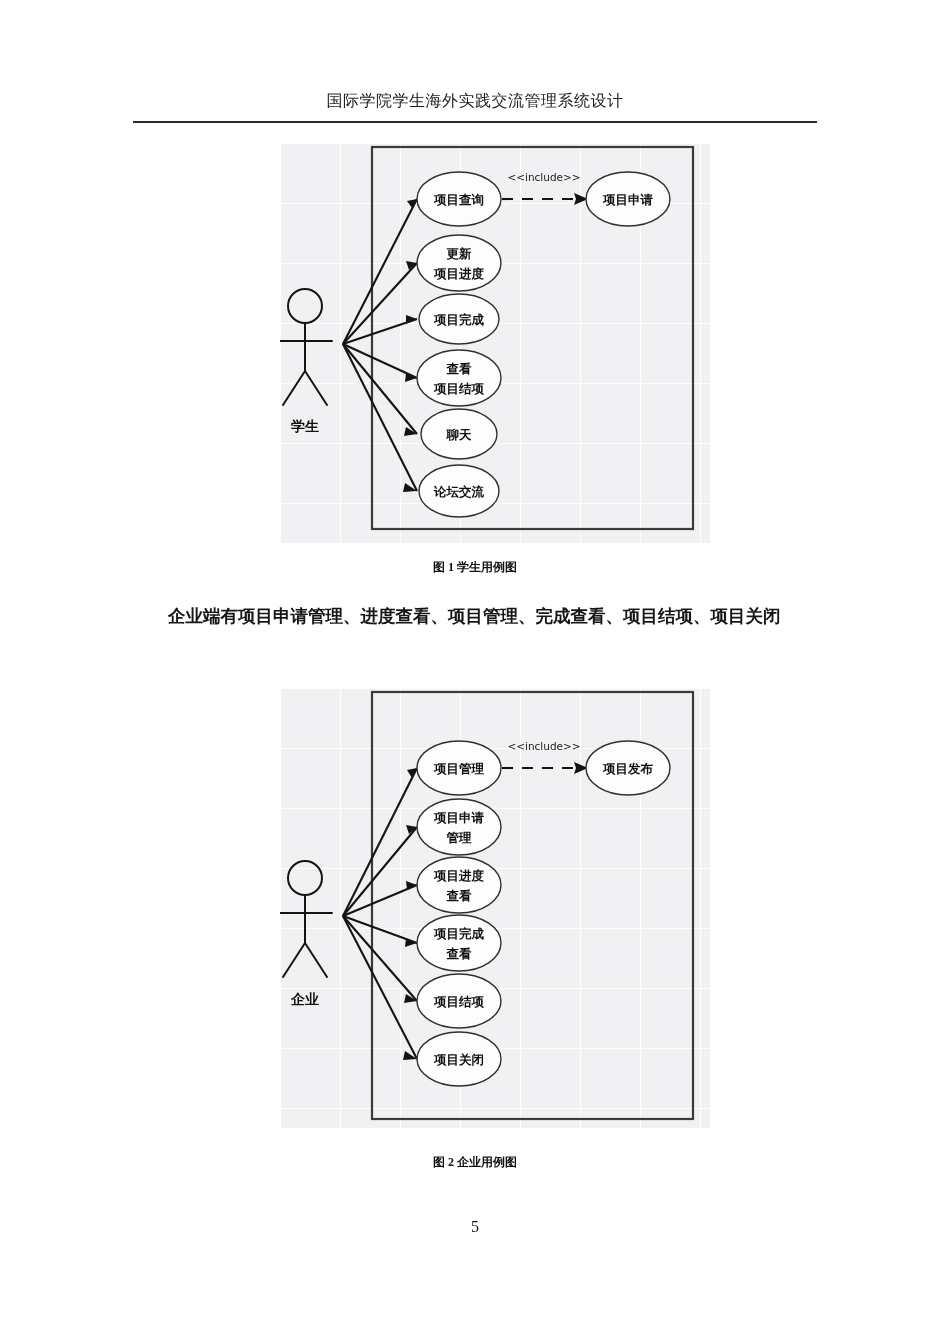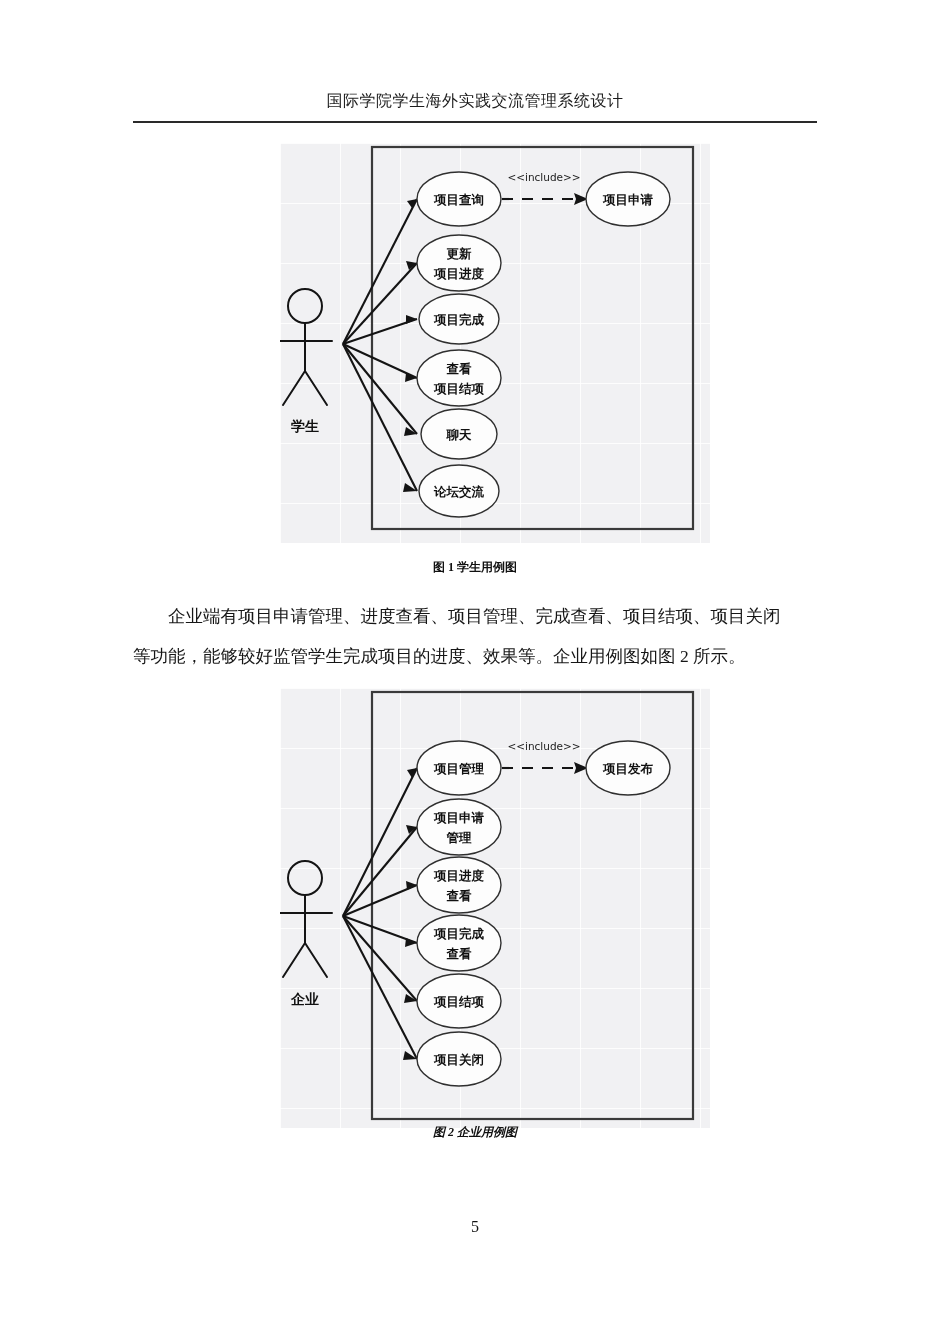--- a/index.html
+++ b/index.html
@@ -73,20 +73,21 @@
     width: 686px;
     font-size: 17.5px;
     line-height: 40px;
     color: #161616;
     text-align: justify;
     text-justify: inter-ideograph;
   }
   .body-para .pline {
     display: block;
     white-space: nowrap;
+    font-weight: bold;
   }
   .body-para .indent { padding-left: 35px; }
 
   
   .page-number {
     position: absolute;
     left: 0;
     width: 950px;
     text-align: center;
     font-size: 16px;
@@ -227,21 +228,20 @@
       <ellipse class="ellipse-shape" cx="348" cy="56" rx="42" ry="27"></ellipse>
       <text class="uc-label" x="348" y="57">项目申请</text>
     </g>
   </svg>
 </div>
 
 <div class="caption" style="top:559px;">图 1  学生用例图</div>
 
 <div class="body-para" style="top:596px;">
   <span class="pline indent">企业端有项目申请管理、进度查看、项目管理、完成查看、项目结项、项目关闭</span>
-  <span class="pline">等功能，能够较好监管学生完成项目的进度、效果等。企业用例图如图 2 所示。</span>
 </div>
 
 <div class="figure-canvas" style="left:280px; top:688px; width:430px; height:440px;">
   <svg width="430" height="440" viewBox="0 0 430 440" xmlns="http://www.w3.org/2000/svg">
 
     <rect class="boundary-box" x="92" y="4" width="321" height="427"></rect>
 
     <g>
       <circle class="actor-stroke" cx="25" cy="190" r="17"></circle>
       <line class="actor-stroke" x1="25" y1="207" x2="25" y2="255"></line>
@@ -310,15 +310,15 @@
       <text class="stereo-label" x="264" y="62">&lt;&lt;include&gt;&gt;</text>
     </g>
 
     <g>
       <ellipse class="ellipse-shape" cx="348" cy="80" rx="42" ry="27"></ellipse>
       <text class="uc-label" x="348" y="81">项目发布</text>
     </g>
   </svg>
 </div>
 
-<div class="caption" style="top:1124px;font-style:italic;">图 2  企业用例图</div>
+<div class="caption" style="top:1154px;">图 2  企业用例图</div>
 
 <div class="page-number" style="top:1218px;">5</div>
 
 </body></html>

